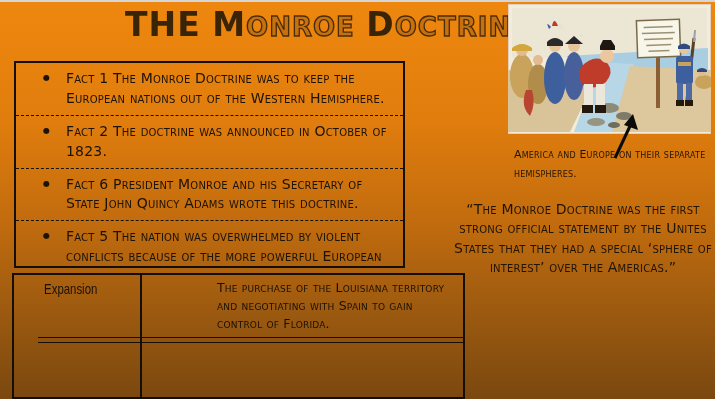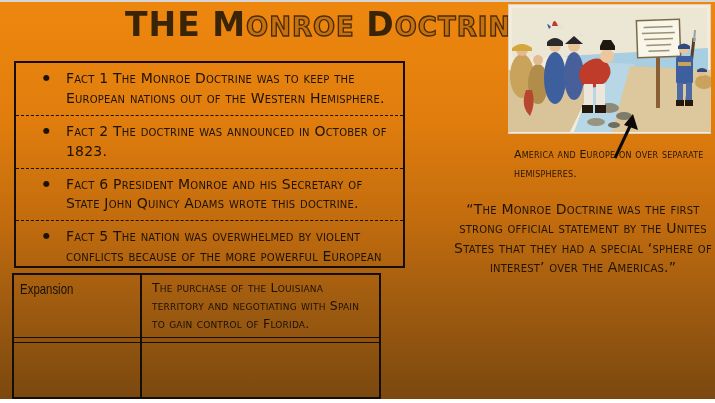--- a/index.html
+++ b/index.html
@@ -55,37 +55,37 @@
 
   
   .quote {
     position:absolute; left:452px; top:200px; width:262px; text-align:center;
     font-size:14px; line-height:1.38; color:#201403;
     font-variant:small-caps; letter-spacing:0.2px;
   }
 
   
   .info-table {
-    position:absolute; left:12px; top:273px; width:369px; height:126px;
-    border:2px solid #150e05; box-sizing:border-box;
+    position:absolute; left:12px; top:273px; width:453px; height:126px;
+    border:2px solid #150e05; box-sizing:border-box;padding-left:24px;
   }
   .col-divider { position:absolute; left:126px; top:0; bottom:0; width:1.5px; background:#150e05; }
   .trow { display:flex; box-sizing:border-box; }
   .trow-1 { height:63px; border-bottom:1.5px solid #150e05; }
   .row-gap { height:4px; border-bottom:1.5px solid #150e05; }
   .trow-2 { height:55px; border-bottom:1.5px solid #150e05; }
   .tlabel {
     flex:0 0 126px; box-sizing:border-box; padding:5px 8px;
     font-family:"Liberation Sans", sans-serif; font-size:15px; color:#1a1106;
     transform:scaleX(0.76); transform-origin:left top; white-space:nowrap;
   }
   .tcontent {
     flex:1; box-sizing:border-box; padding:4px 10px 4px 12px;
     font-size:12.5px; line-height:1.42; color:#191006;
-    font-variant:small-caps; letter-spacing:0.2px;
+    font-variant:small-caps; letter-spacing:0.2px;margin-left:41px;
   }
 </style>
 </head>
 <body>
 
 <div class="page">
   <div class="top-strip"></div>
   <div class="slide-bg"></div>
 
   <div class="title"><span class="tc-cap">T</span><span class="tc-cap">H</span><span class="tc-cap">E</span><span class="tc-sp">&nbsp;</span><span class="tc-cap">M</span><span class="tc-low">O</span><span class="tc-low">N</span><span class="tc-low">R</span><span class="tc-low">O</span><span class="tc-low">E</span><span class="tc-sp">&nbsp;</span><span class="tc-cap">D</span><span class="tc-low">O</span><span class="tc-low">C</span><span class="tc-low">T</span><span class="tc-low">R</span><span class="tc-low">I</span><span class="tc-low">N</span><span class="tc-low">E</span></div>
@@ -201,21 +201,21 @@
     </svg>
   </div>
 
   <div class="arrow-annot">
     <svg width="46" height="52" viewBox="0 0 46 52" xmlns="http://www.w3.org/2000/svg">
       <line x1="12" y1="48" x2="28" y2="14" stroke="#0c0a08" stroke-width="3"></line>
       <polygon points="30,4 35,20 21,15" fill="#0c0a08"></polygon>
     </svg>
   </div>
 
-  <div class="caption">America and Europe on over separate hemispheres.</div>
+  <div class="caption">America and Europe on their separate hemispheres.</div>
 
   <div class="quote">“The Monroe Doctrine was the first strong official statement by the Unites States that they had a special ‘sphere of interest’ over the Americas.”</div>
 
   <div class="info-table">
     <div class="trow trow-1">
       <div class="tlabel">Expansion</div>
       <div class="tcontent">The purchase of the Louisiana territory and negotiating with Spain to gain control of Florida.</div>
     </div>
     <div class="row-gap"></div>
     <div class="col-divider"></div>

